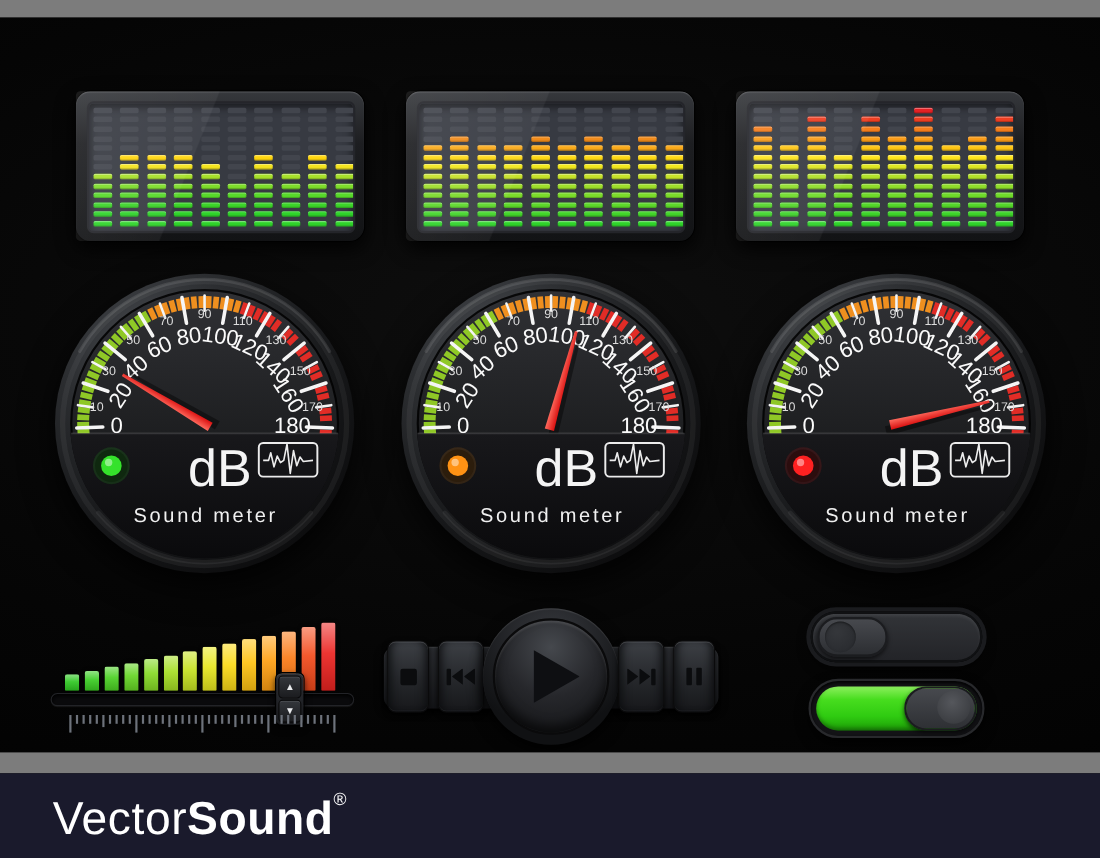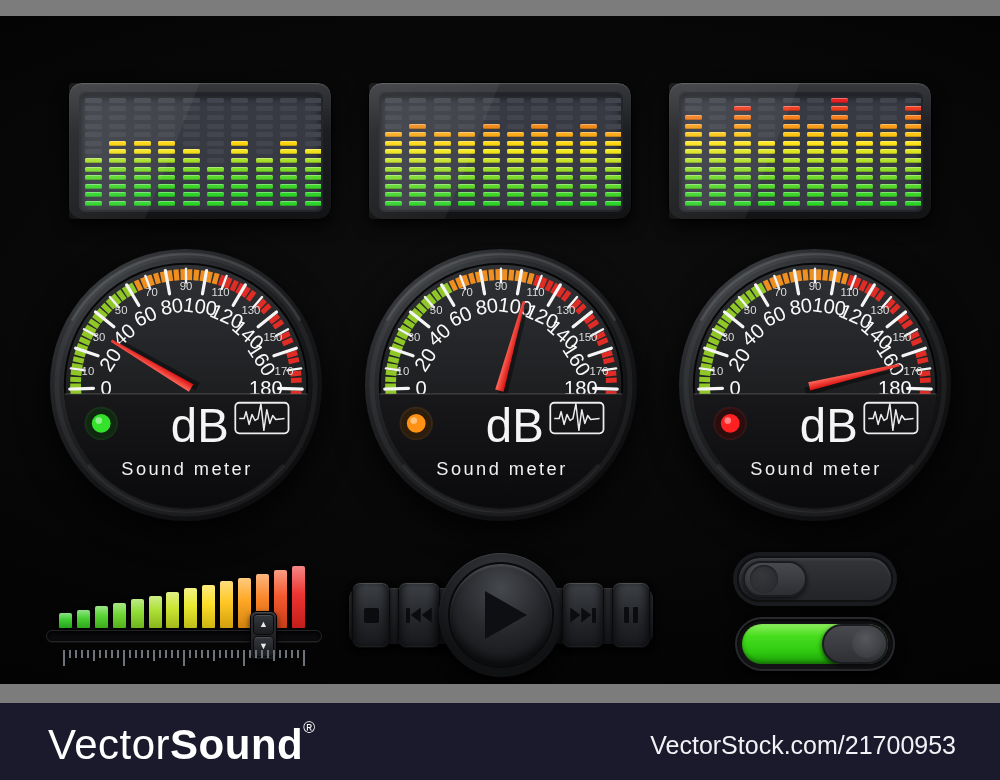--- a/index.html
+++ b/index.html
@@ -1039,15 +1039,14 @@
       <div class="knob"></div>
     </div>
   </div>
 
   <div class="strip bottom"></div>
 
   <div class="wm">
     <div class="wm-logo">
       <span class="lt">Vector</span><span class="bd">Sound</span><span class="reg">®</span>
     </div>
-    <div class="wm-url">VectorStock.com/21700953</div>
   </div>
 </div>
 
 </body></html>

